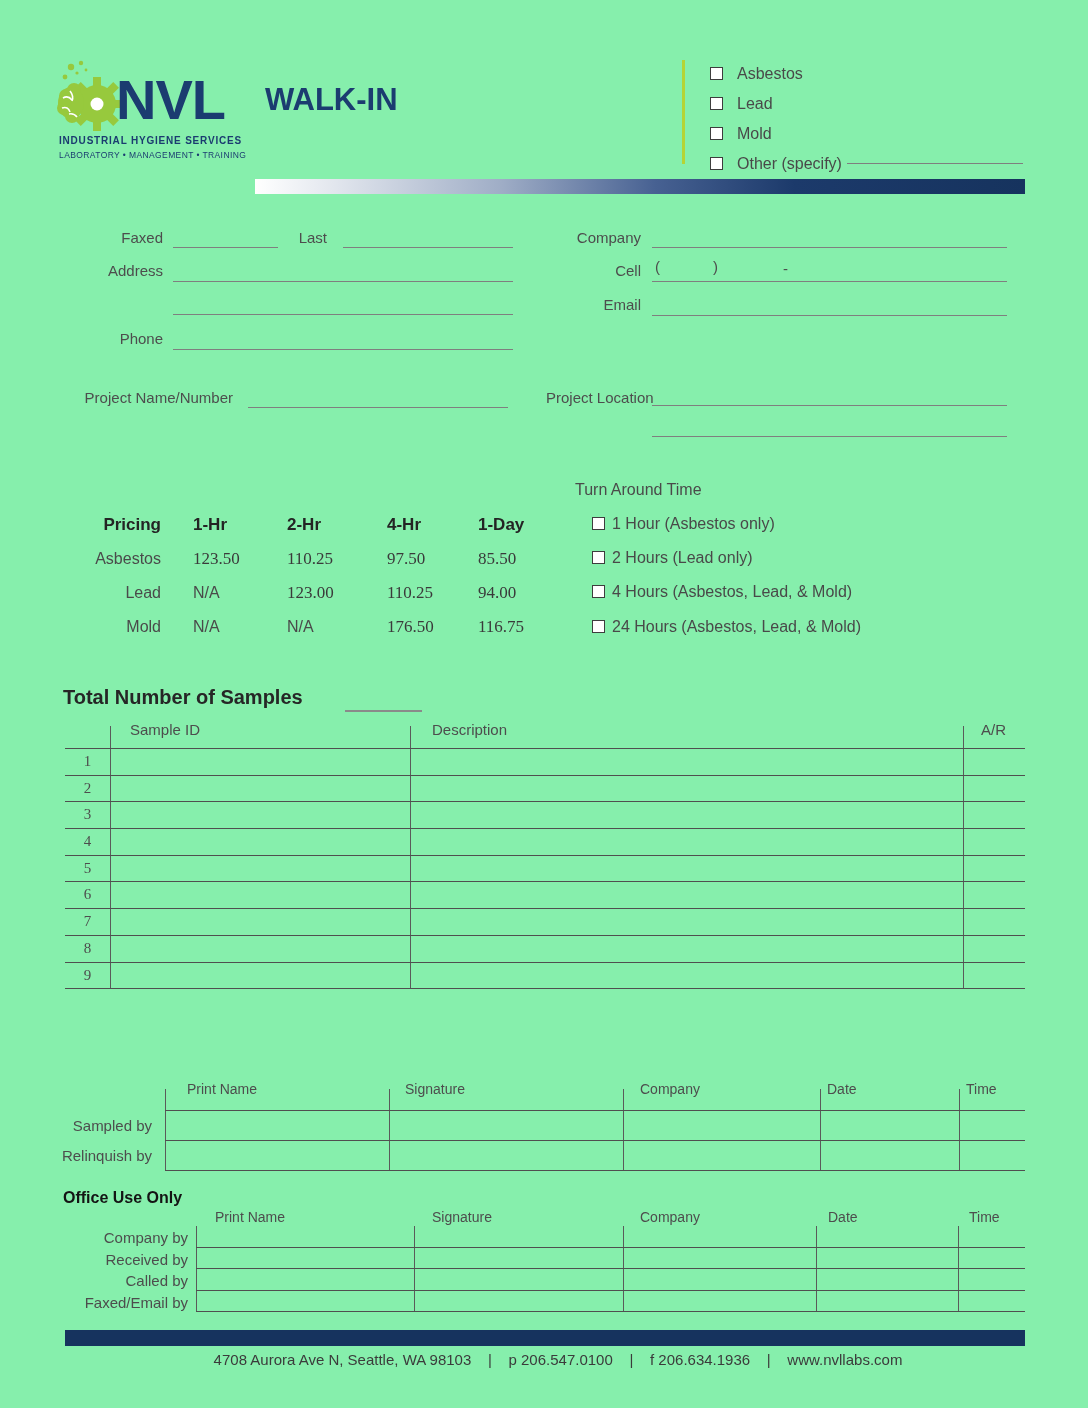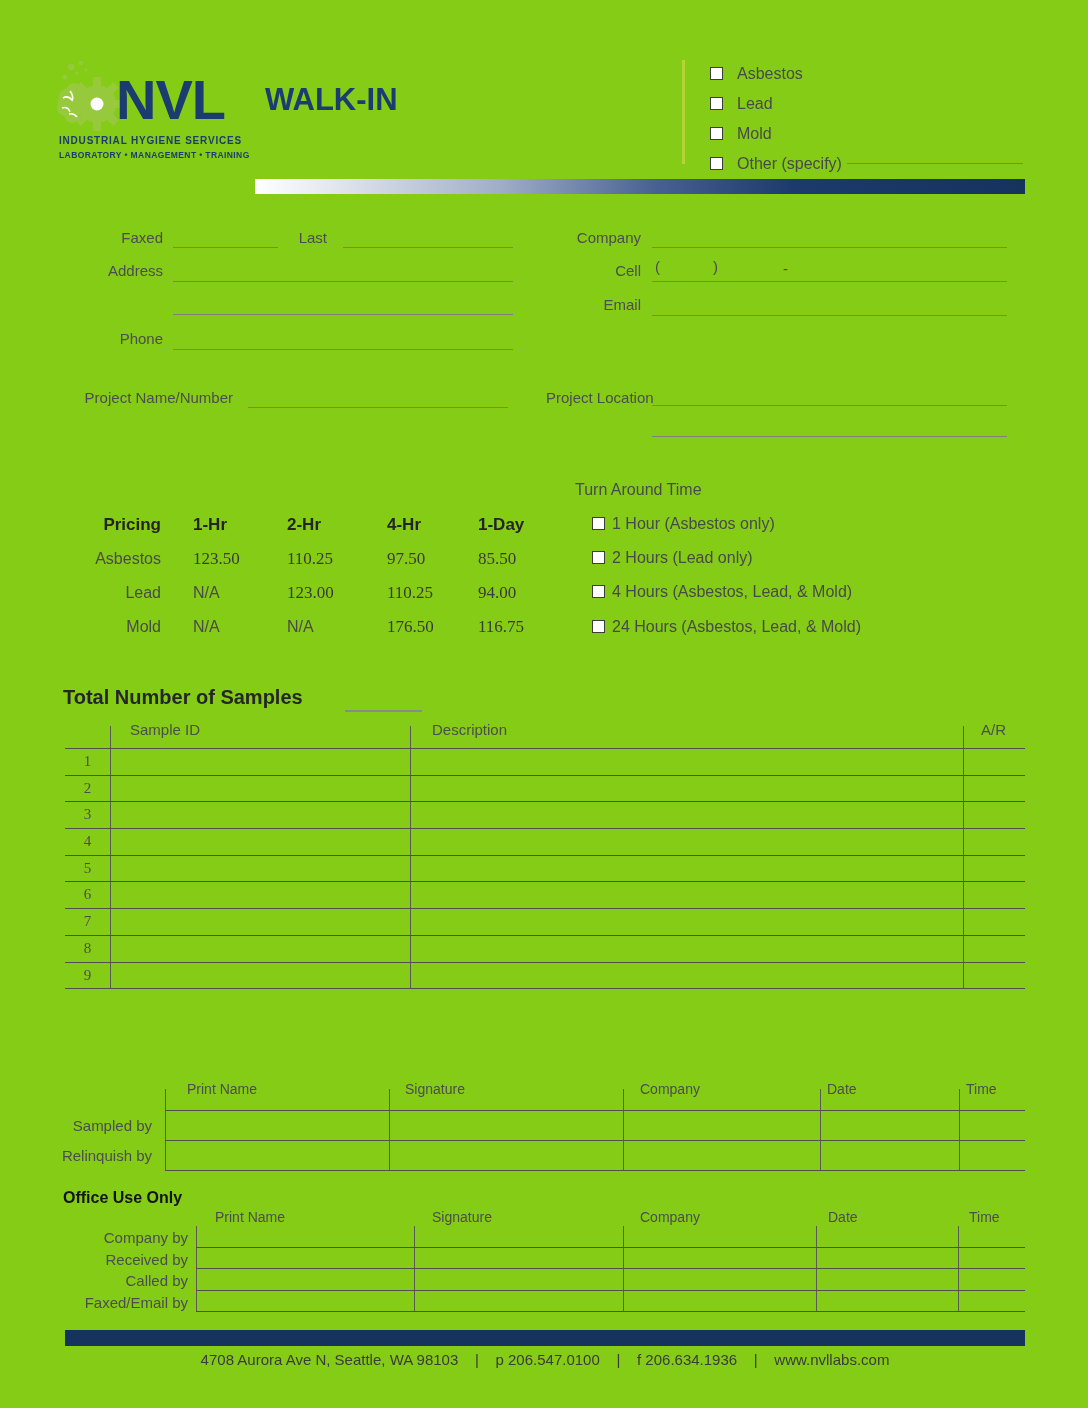--- a/index.html
+++ b/index.html
@@ -1,30 +1,30 @@
 <!DOCTYPE html>
 <html><head>
 <meta charset="utf-8">
 <style>
   html,body{margin:0;padding:0;background:#ffffff;}
-  .page{position:relative;width:1088px;height:1408px;background:#84cc16;overflow:hidden;
+  .page{position:relative;width:1088px;height:1408px;background:#86efac;overflow:hidden;
         font-family:"Liberation Sans",sans-serif;}
   .abs{position:absolute;}
   
   .flbl{position:absolute;font-size:15px;color:#4d4d4d;text-align:right;white-space:nowrap;}
   .fline{position:absolute;border-bottom:1px solid #7f7f7f;height:0;}
   
   .opt{position:absolute;height:20px;}
   .cb{position:absolute;left:0;top:2px;width:11px;height:11px;border:1.5px solid #3d3d3d;background:#fff;}
   .cbl{position:absolute;left:27px;top:0;font-size:16px;color:#494949;white-space:nowrap;}
   
   .brand{position:absolute;left:116px;top:72px;font-size:56px;line-height:56px;font-weight:700;
          letter-spacing:-1px;color:#1b3c70;}
   .tag1{position:absolute;left:59px;top:135px;font-size:10px;font-weight:700;letter-spacing:0.8px;color:#1b3c70;white-space:nowrap;}
-  .tag2{position:absolute;left:59px;top:150px;font-size:8.5px;font-weight:700;letter-spacing:0.4px;color:#1b3c70;white-space:nowrap;}
+  .tag2{position:absolute;left:59px;top:150px;font-size:8.5px;font-weight:400;letter-spacing:0.4px;color:#1b3c70;white-space:nowrap;}
   .title{position:absolute;left:265px;top:81px;font-size:31px;line-height:37px;font-weight:700;color:#1b3c70;text-align:center;}
   .greenline{position:absolute;left:682px;top:60px;width:3px;height:104px;background:#b5d435;}
   .gradbar{position:absolute;left:255px;top:179px;width:770px;height:15px;
     background:linear-gradient(to right,#ffffff 0%,#e3e7ee 10%,#9fadc6 32%,#476192 52%,#1c3a6b 70%,#16335e 100%);}
   
   .pricing{position:absolute;left:60px;top:508px;display:grid;
            grid-template-columns:133px 94px 100px 91px 90px;grid-auto-rows:34px;align-items:center;}
   .ph{font-size:17px;font-weight:700;color:#242424;}
   .prl{font-size:16px;color:#4a4a4a;text-align:right;padding-right:32px;}
   .ph.prl0{text-align:right;padding-right:32px;}
@@ -49,21 +49,21 @@
          border-bottom:1px solid #4f4f4f;box-sizing:border-box;}
   .sorow>div{border-left:1px solid #5a5a5a;}
   .oft{position:absolute;left:196px;top:1226px;width:829px;}
   .ofrow{display:grid;grid-template-columns:218px 209px 193px 142px 67px;height:21.5px;
          border-bottom:1px solid #4f4f4f;box-sizing:border-box;}
   .ofrow>div{border-left:1px solid #5a5a5a;}
   .rowlbl{position:absolute;font-size:15px;color:#4d4d4d;text-align:right;white-space:nowrap;}
   .ofc-title{position:absolute;left:63px;top:1189px;font-size:16px;font-weight:700;color:#141414;}
   
   .fbar{position:absolute;left:65px;top:1330px;width:960px;height:16px;background:#16335e;}
-  .ftext{position:absolute;left:65px;top:1351px;width:960px;text-align:center;font-size:15px;color:#3b3b3b;}
+  .ftext{position:absolute;left:78px;top:1351px;width:960px;text-align:center;font-size:15px;color:#3b3b3b;}
 </style>
 </head>
 <body>
 
 <div class="page">
 
   <div>
     <svg class="abs" style="left:56px;top:58px;" width="64" height="76" viewBox="0 0 64 76">
       <g fill="#97c93d">
         <circle cx="15" cy="9" r="3.2"></circle>

